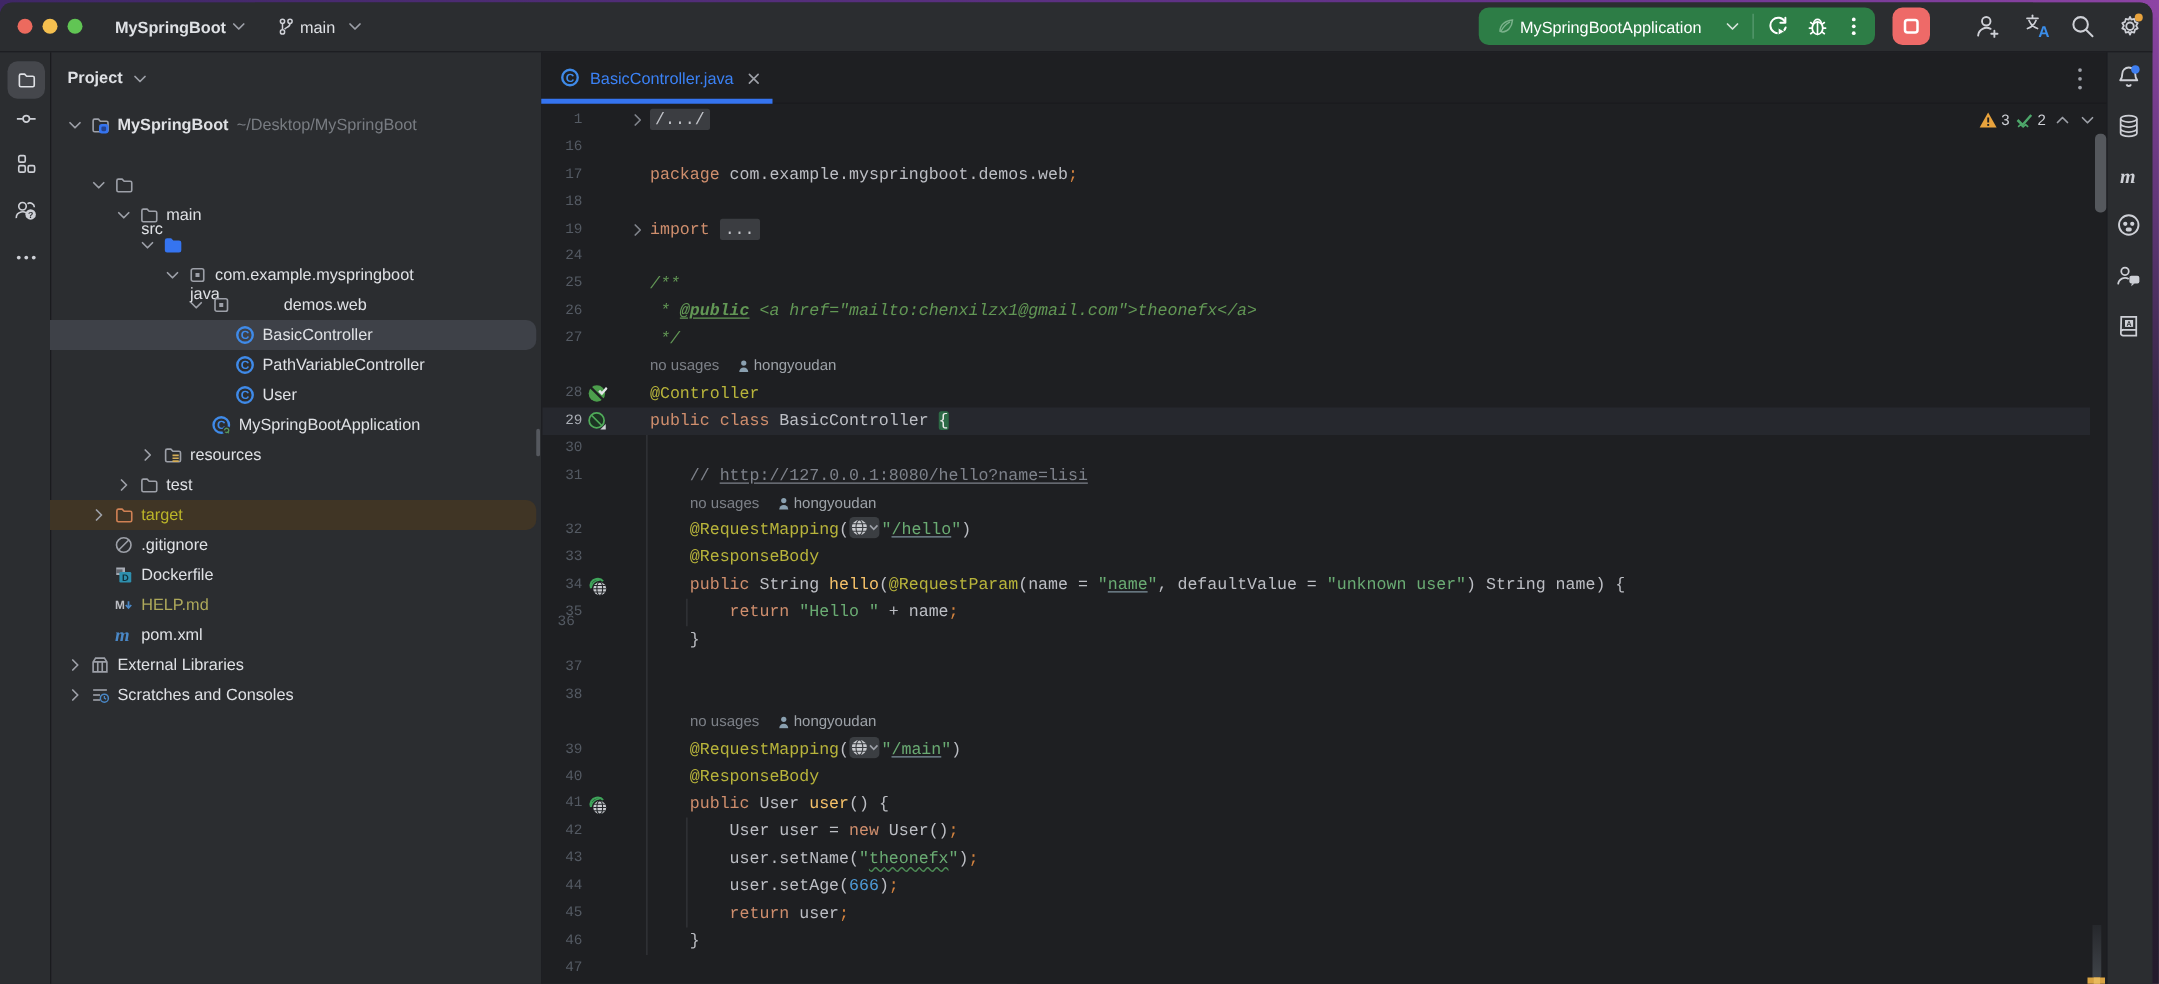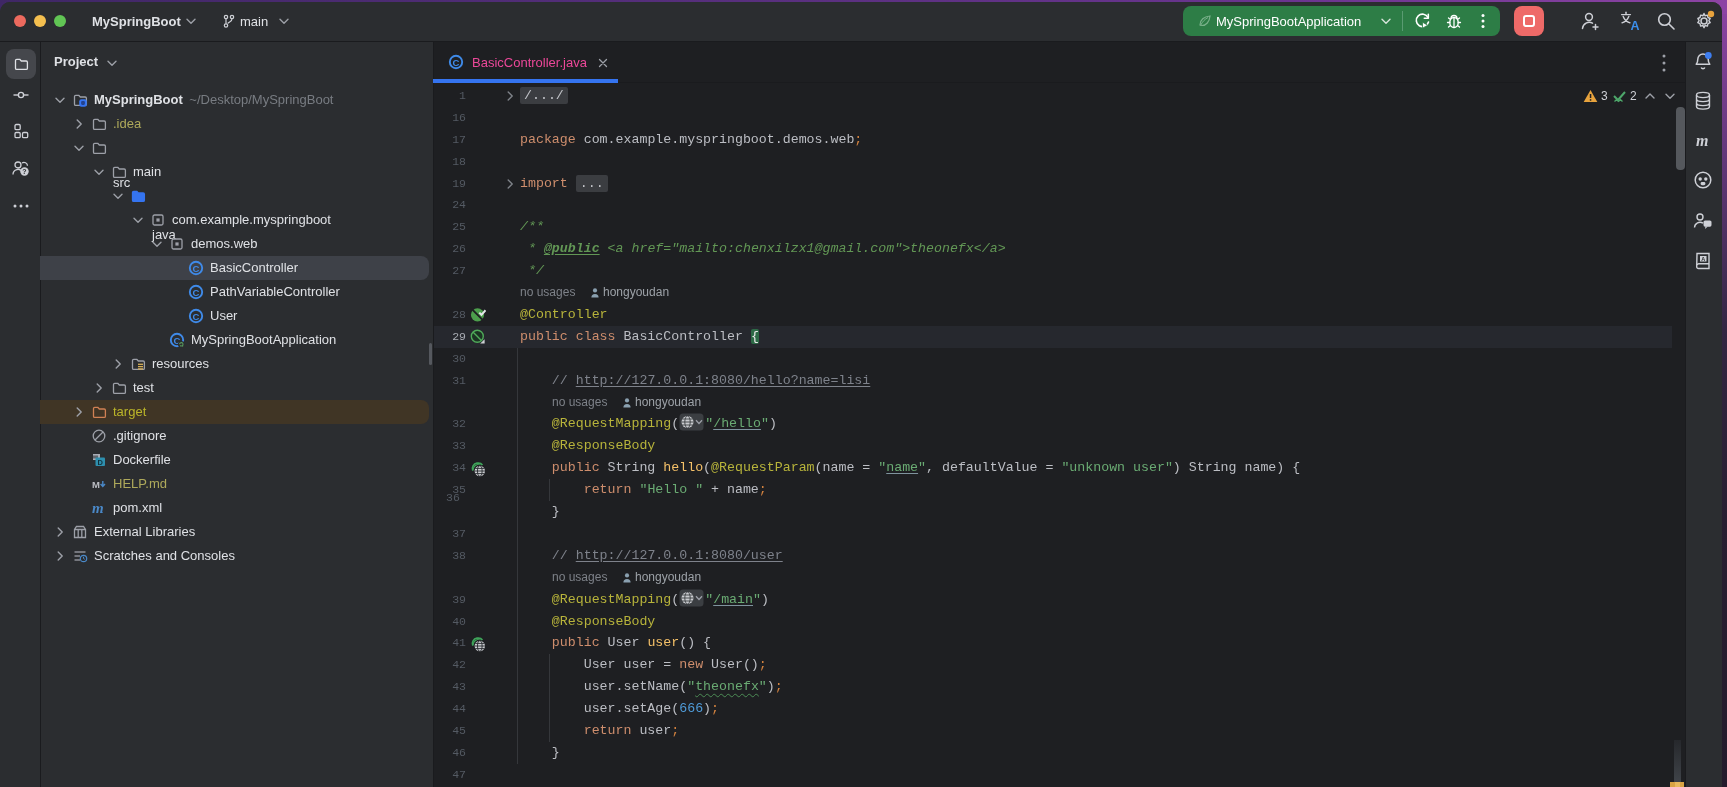--- a/index.html
+++ b/index.html
@@ -39,49 +39,36 @@
 <div class="abs" style="left:433px;top:42px;width:1px;height:745px;background:#1a1b1e;"></div>
 <div class="abs" style="left:1685px;top:42px;width:1px;height:745px;background:#1a1b1e;"></div>
 <div class="abs ui" style="left:54px;top:54px;font-weight:700;">Project</div>
 <div class="abs" style="left:104px;top:55px;">
         <svg width="16" height="16" viewBox="0 0 16 16" style="">
           <path d="M4 6.2 L8 10.2 L12 6.2" fill="none" stroke="#9da0a8" stroke-width="1.4" stroke-linecap="round" stroke-linejoin="round"></path>
         </svg>
       </div>
 <div class="abs" style="left:434px;top:82px;width:1251px;height:1px;background:#1a1b1e;"></div>
 <div class="abs" style="left:433px;top:79px;width:185px;height:4px;background:#3574f0;"></div>
-<div class="abs ui" style="left:472px;top:55px;color:#ec4899;">BasicController.java</div>
+<div class="abs ui" style="left:472px;top:55px;color:#3b82f6;">BasicController.java</div>
 <div class="tree-row" style="top:88px;">
         <div class="abs" style="left:12px;top:4px;">
           <svg width="16" height="16" viewBox="0 0 16 16" style="">
             <path d="M4 6.2 L8 10.2 L12 6.2" fill="none" stroke="#9da0a8" stroke-width="1.4" stroke-linecap="round" stroke-linejoin="round"></path>
           </svg>
         </div>
         <div class="abs" style="left:32px;top:4px;">
           <svg width="16" height="16" viewBox="0 0 16 16" style="">
             <path d="M2.5 4.5 a1.2 1.2 0 0 1 1.2-1.2 h3 l1.6 1.7 h4.9 a1.2 1.2 0 0 1 1.2 1.2 v6 a1.2 1.2 0 0 1-1.2 1.2 h-9.5 a1.2 1.2 0 0 1-1.2-1.2 z" fill="none" stroke="#9da0a8" stroke-width="1.3" stroke-linejoin="round"></path>
             <rect x="7.2" y="7.2" width="7.6" height="7.6" rx="2.2" fill="#3574f0"></rect>
             <rect x="9.1" y="9.1" width="3.8" height="3.8" rx="1.1" fill="#24438f"></rect>
           </svg>
         </div>
         <div class="abs" style="left:54px;top:0;height:24px;line-height:24px;font-size:13px;white-space:pre;"><span style="color:#dfe1e5;font-weight:700;">MySpringBoot</span><span style="color:#787c82;"> ~/Desktop/MySpringBoot</span></div>
       </div>
-<div class="tree-row" style="top:112px;">
-        <div class="abs" style="left:31px;top:4px;">
-          <svg width="16" height="16" viewBox="0 0 16 16" style="">
-            <path d="M6.2 4 L10.2 8 L6.2 12" fill="none" stroke="#9da0a8" stroke-width="1.4" stroke-linecap="round" stroke-linejoin="round"></path>
-          </svg>
-        </div>
-        <div class="abs" style="left:51px;top:4px;">
-          <svg width="16" height="16" viewBox="0 0 16 16" style="">
-            <path d="M2.5 4.5 a1.2 1.2 0 0 1 1.2-1.2 h3 l1.6 1.7 h4.9 a1.2 1.2 0 0 1 1.2 1.2 v6 a1.2 1.2 0 0 1-1.2 1.2 h-9.5 a1.2 1.2 0 0 1-1.2-1.2 z" fill="none" stroke="#9da0a8" stroke-width="1.3" stroke-linejoin="round"></path>
-          </svg>
-        </div>
-        <div class="abs" style="left:73px;top:0;height:24px;line-height:24px;font-size:13px;white-space:pre;"><span style="color:#aea95b;">.idea</span></div>
-      </div>
 <div class="tree-row" style="top:136px;">
         <div class="abs" style="left:31px;top:4px;">
           <svg width="16" height="16" viewBox="0 0 16 16" style="">
             <path d="M4 6.2 L8 10.2 L12 6.2" fill="none" stroke="#9da0a8" stroke-width="1.4" stroke-linecap="round" stroke-linejoin="round"></path>
           </svg>
         </div>
         <div class="abs" style="left:51px;top:4px;">
           <svg width="16" height="16" viewBox="0 0 16 16" style="">
             <path d="M2.5 4.5 a1.2 1.2 0 0 1 1.2-1.2 h3 l1.6 1.7 h4.9 a1.2 1.2 0 0 1 1.2 1.2 v6 a1.2 1.2 0 0 1-1.2 1.2 h-9.5 a1.2 1.2 0 0 1-1.2-1.2 z" fill="none" stroke="#9da0a8" stroke-width="1.3" stroke-linejoin="round"></path>
           </svg>
@@ -133,21 +120,21 @@
           <svg width="16" height="16" viewBox="0 0 16 16" style="">
             <path d="M4 6.2 L8 10.2 L12 6.2" fill="none" stroke="#9da0a8" stroke-width="1.4" stroke-linecap="round" stroke-linejoin="round"></path>
           </svg>
         </div>
         <div class="abs" style="left:129px;top:4px;">
           <svg width="16" height="16" viewBox="0 0 16 16" style="">
             <rect x="3" y="3" width="10" height="10" rx="1.5" fill="none" stroke="#9da0a8" stroke-width="1.3"></rect>
             <rect x="6.4" y="6.4" width="3.2" height="3.2" fill="#9da0a8"></rect>
           </svg>
         </div>
-        <div class="abs" style="left:151px;top:0;height:24px;line-height:24px;font-size:13px;white-space:pre;"><span style="color:#dfe1e5;">demos.web</span></div>
+        <div class="abs" style="left:151px;top:0;height:24px;line-height:24px;font-size:13px;white-space:pre;"><span style="color:#dfe1e5;margin-left:36px;">demos.web</span></div>
       </div>
 <div class="tree-row" style="top:256px;background:#3e4148;width:389px;border-radius:0 8px 8px 0;">
         <div class="abs" style="left:148px;top:4px;">
           <svg width="16" height="16" viewBox="0 0 16 16" style="">
             <circle cx="8" cy="8" r="6.2" fill="none" stroke="#3f8ae8" stroke-width="1.9"></circle>
             <text x="8" y="11.6" font-family="Liberation Sans" font-size="9.5" font-weight="700" fill="#3f8ae8" text-anchor="middle">C</text>
           </svg>
         </div>
         <div class="abs" style="left:170px;top:0;height:24px;line-height:24px;font-size:13px;white-space:pre;"><span style="color:#dfe1e5;">BasicController</span></div>
       </div>
@@ -393,21 +380,20 @@
           </g>
         </svg>
       </div>
 <div class="mono abs" style="left:520px;top:457.2px;height:21.9px;line-height:21.9px;"><span>    </span><span class="k">public</span><span> String </span><span class="mt">hello</span><span>(</span><span class="an">@RequestParam</span><span>(name = </span><span class="s">"</span><span class="s u">name</span><span class="s">"</span><span>, defaultValue = </span><span class="s">"unknown user"</span><span>) String name) {</span></div>
 <div class="lnum" style="top:479.1px;color:#545a63;">35</div>
 <div class="mono abs" style="left:520px;top:479.1px;height:21.9px;line-height:21.9px;"><span>        </span><span class="k">return</span><span> </span><span class="s">"Hello "</span><span> + name</span><span class="sc">;</span></div>
 <div class="lnum" style="top:487px;color:#545a63;text-align:center;">36</div>
 <div class="mono abs" style="left:520px;top:501.0px;height:21.9px;line-height:21.9px;"><span>    }</span></div>
 <div class="lnum" style="top:522.9px;color:#545a63;">37</div>
 <div class="lnum" style="top:544.8px;color:#545a63;">38</div>
-<div class="mono abs" style="left:520px;top:544.8px;height:21.9px;line-height:21.9px;"><span>    </span><span class="cm">// </span><span class="cm u">http://127.0.0.1:8080/user</span></div>
 <div class="abs" style="left:552px;top:566.7px;height:21.9px;line-height:21.9px;font-size:12px;color:#7d8188;">no usages</div>
 <div class="abs" style="left:622px;top:571.7px;">
         <svg width="10" height="11" viewBox="0 0 10 11" style="">
           <circle cx="5" cy="3.4" r="2.1" fill="#8aa0b0"></circle>
           <path d="M1.4 10.5 a3.6 3.6 0 0 1 7.2 0 z" fill="#8aa0b0"></path>
         </svg>
       </div>
 <div class="abs" style="left:635px;top:566.7px;height:21.9px;line-height:21.9px;font-size:12px;color:#9da2a8;">hongyoudan</div>
 <div class="lnum" style="top:588.6px;color:#545a63;">39</div>
 <div class="mono abs" style="left:520px;top:588.6px;height:21.9px;line-height:21.9px;"><span>    </span><span class="an">@RequestMapping</span><span>(</span><span style="display:inline-block;width:26px;height:18px;vertical-align:-4px;"><svg width="26" height="18" viewBox="0 0 26 18" style="">

